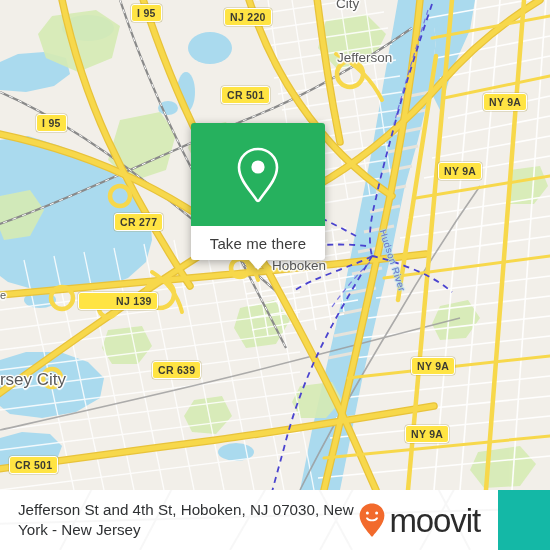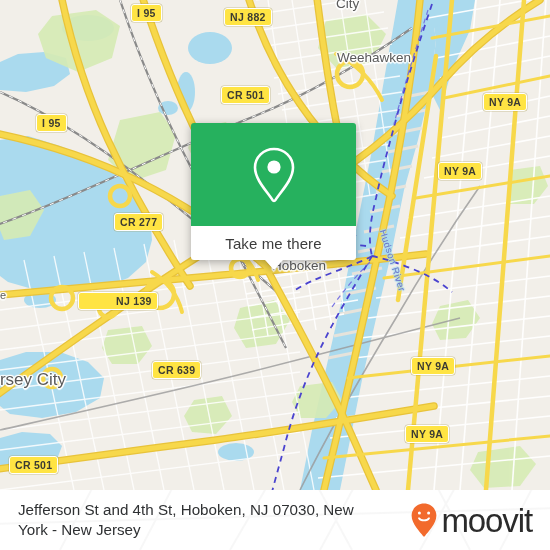--- a/index.html
+++ b/index.html
@@ -72,21 +72,21 @@
     color: #333333;
     text-shadow: 1px 1px 1px rgba(255,255,255,.85), -1px -1px 1px rgba(255,255,255,.85),
                  1px -1px 1px rgba(255,255,255,.85), -1px 1px 1px rgba(255,255,255,.85);
     white-space: nowrap;
   }
 
   
   #popup {
     position: absolute;
     left: 191px; top: 123px;
-    width: 165px;
+    width: 134px;
     filter: drop-shadow(0 2px 4px rgba(0,0,0,.30));
   }
   #popup-head {
     height: 103px;
     background: #26b15e;
     border-radius: 3px 3px 0 0;
     display: flex;
     align-items: center;
     justify-content: center;
   }
@@ -111,21 +111,21 @@
     width: 0; height: 0;
     border-left: 9px solid transparent;
     border-right: 9px solid transparent;
     border-top: 10px solid #ffffff;
   }
 
   
   #footer {
     position: absolute;
     left: 0; top: 490px;
-    width: 550px; height: 60px;
+    width: 498px; height: 60px;
     background: #ffffff;
     display: flex;
     align-items: center;
     justify-content: space-between;
     padding: 0 14px 0 18px;
     overflow: hidden;
   }
   #footer-watermark {
     position: absolute;
     left: 0; top: -26px;
@@ -399,34 +399,34 @@
           <path d="M356,236 C338,226 318,216 298,208"></path>
         </g>
         <g stroke="#6f69e0" stroke-width="1.2" fill="none" stroke-dasharray="5 4" opacity=".9">
           <path d="M428,10 C416,48 404,86 394,124"></path>
           <path d="M370,262 C356,276 342,292 330,310"></path>
         </g>
       </g>
     </svg>
 
     <div class="shield" style="left:131px;top:4px;">I 95</div>
-    <div class="shield" style="left:224px;top:8px;">NJ 882</div>
+    <div class="shield" style="left:224px;top:8px;">NJ 220</div>
     <div class="shield" style="left:221px;top:86px;">CR 501</div>
     <div class="shield" style="left:483px;top:93px;">NY 9A</div>
     <div class="shield" style="left:36px;top:114px;">I 95</div>
     <div class="shield" style="left:438px;top:162px;">NY 9A</div>
     <div class="shield" style="left:114px;top:213px;">CR 277</div>
     <div class="shield" style="left:78px;top:292px;padding-left:37px;">NJ 139</div>
     <div class="shield" style="left:411px;top:357px;">NY 9A</div>
     <div class="shield" style="left:152px;top:361px;">CR 639</div>
     <div class="shield" style="left:405px;top:425px;">NY 9A</div>
     <div class="shield" style="left:9px;top:456px;">CR 501</div>
 
     <div class="place mid" style="left:336px;top:-4px;">City</div>
-    <div class="place mid" style="left:337px;top:50px;">Weehawken</div>
+    <div class="place mid" style="left:337px;top:50px;">Jefferson</div>
     <div class="place mid" style="left:272px;top:258px;">Hoboken</div>
     <div class="place big" style="left:-18px;top:370px;">Jersey City</div>
     <div class="place sm" style="left:-6px;top:289px;">ne</div>
 
     <div class="river-label" style="left:388px;top:228px;transform:rotate(72deg);">Hudson River</div>
 
 
     <div id="popup">
       <div id="popup-head">
         <span>

